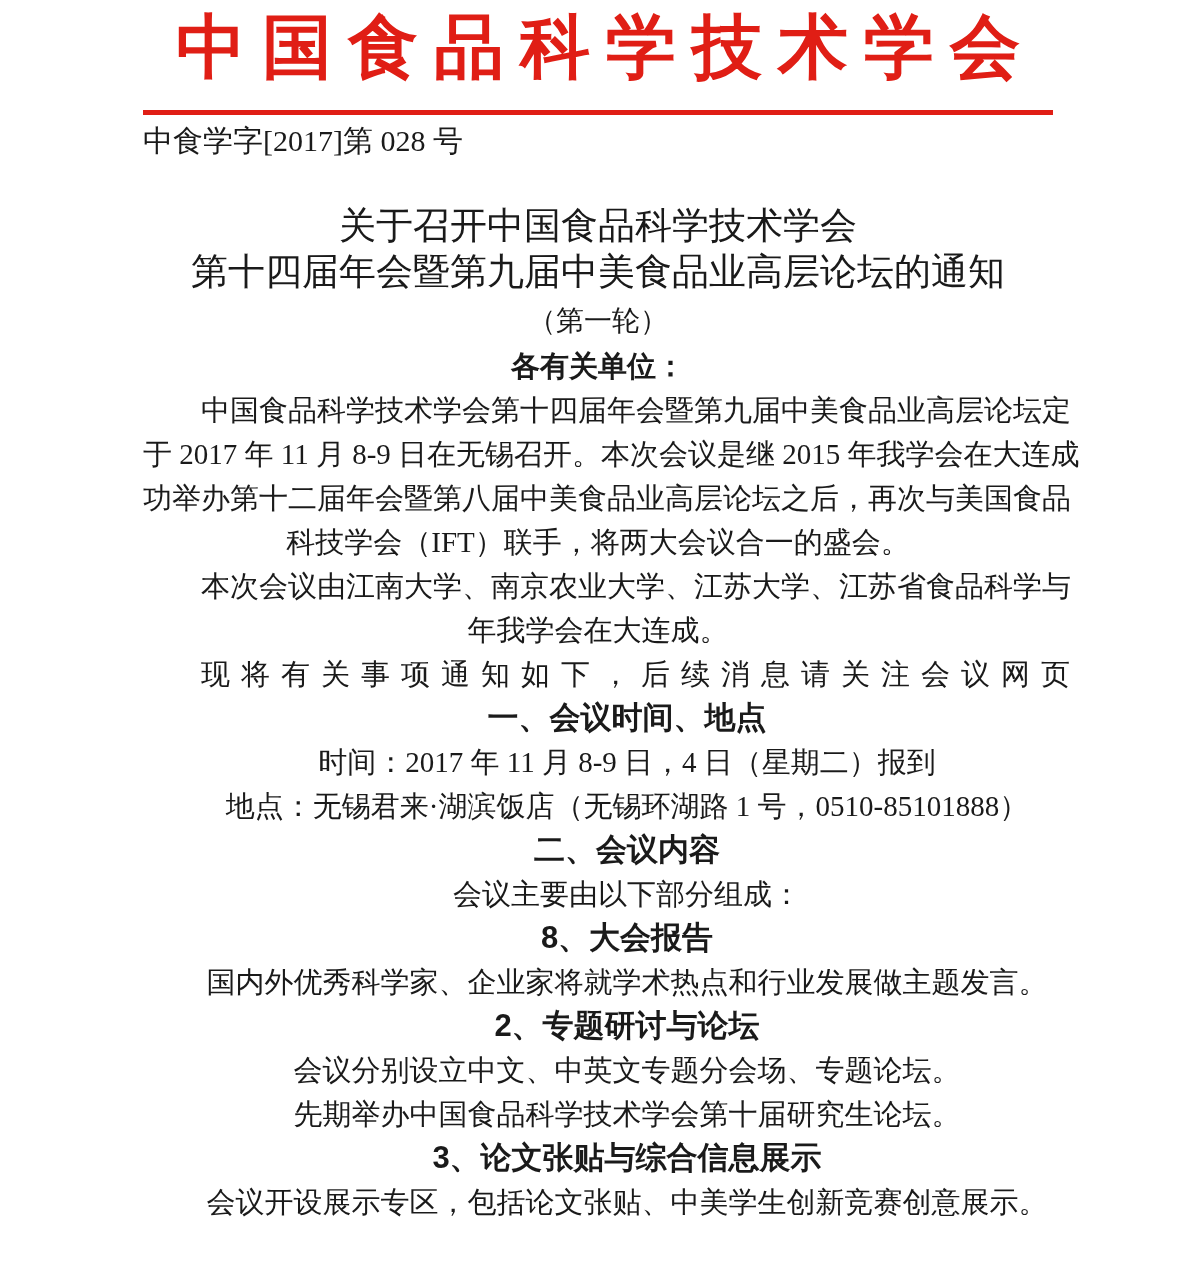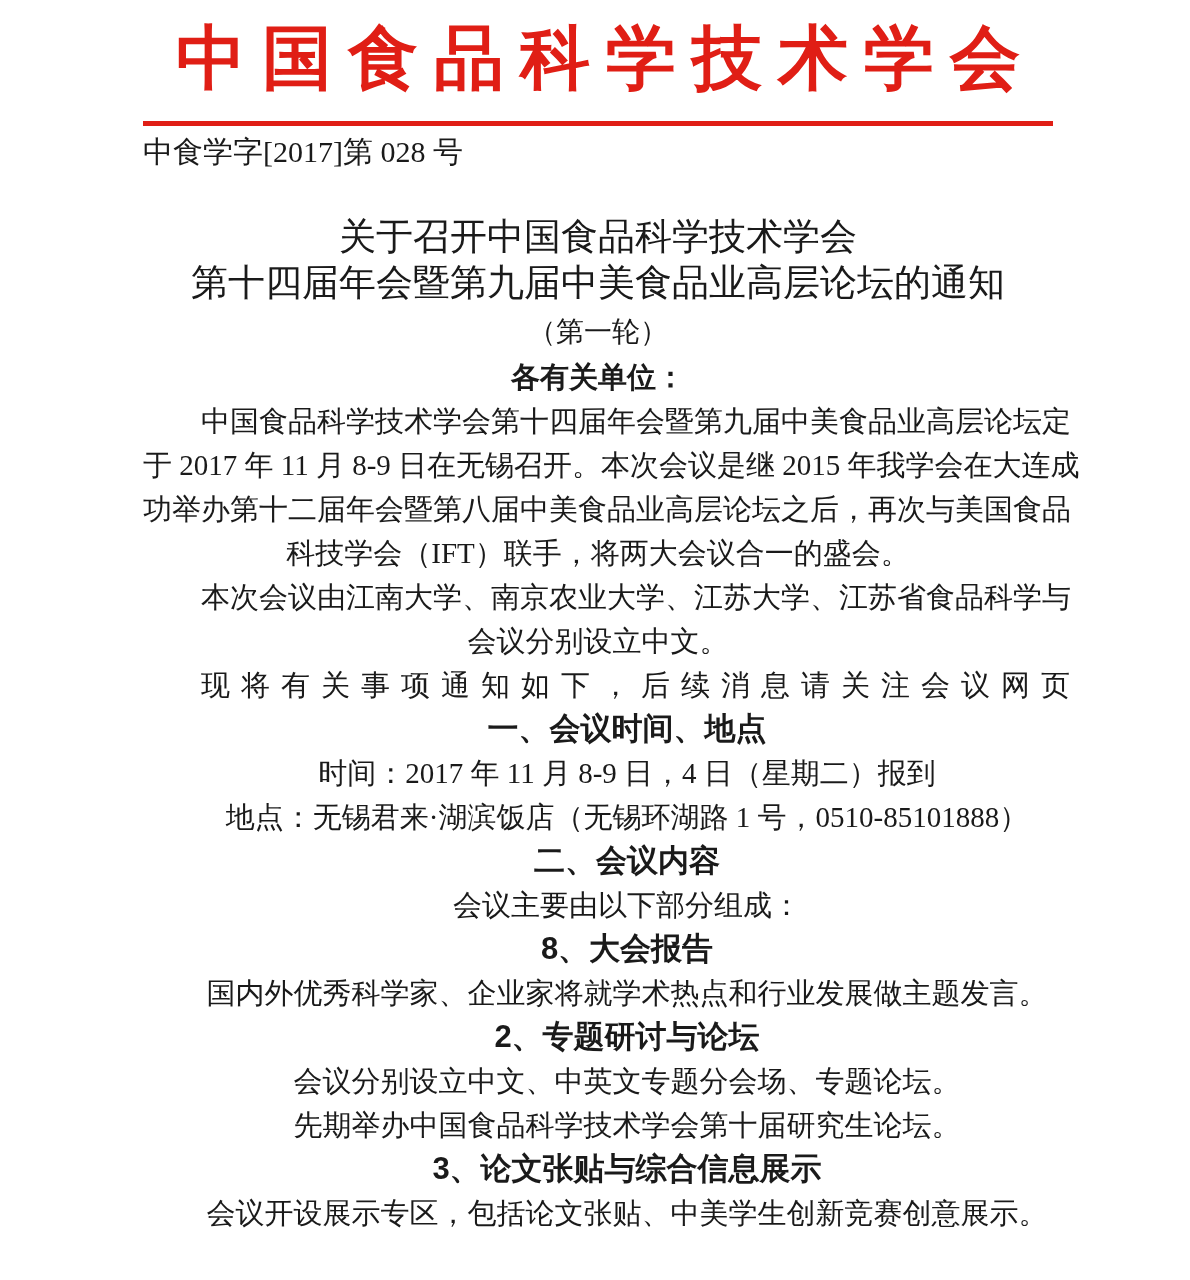--- a/index.html
+++ b/index.html
@@ -17,21 +17,21 @@
     overflow: hidden;
     font-family: "Liberation Serif", serif;
     color: var(--ink);
   }
   .content {
     margin-left: 143px;
     margin-right: 137px; 
   }
   
   .org-title {
-    margin-top: 19px;
+    margin-top: 8px;
     text-align: center;
     font-family: "Liberation Sans", sans-serif;
     font-weight: bold;
     font-size: 70px;
     line-height: 78px;
     letter-spacing: 16px;
     text-indent: 16px; 
     color: var(--red);
     white-space: nowrap;
   }
@@ -99,21 +99,21 @@
     <div class="doc-title" style="margin-top:0;">第十四届年会暨第九届中美食品业高层论坛的通知</div>
     <div class="doc-round">（第一轮）</div>
 
     <div class="body-text">
       <div class="line salutation">各有关单位：</div>
       <div class="line indent">中国食品科学技术学会第十四届年会暨第九届中美食品业高层论坛定</div>
       <div class="line">于 2017 年 11 月 8-9 日在无锡召开。本次会议是继 2015 年我学会在大连成</div>
       <div class="line">功举办第十二届年会暨第八届中美食品业高层论坛之后，再次与美国食品</div>
       <div class="line">科技学会（IFT）联手，将两大会议合一的盛会。</div>
       <div class="line indent">本次会议由江南大学、南京农业大学、江苏大学、江苏省食品科学与</div>
-      <div class="line">会议分别设立中文。</div>
+      <div class="line">年我学会在大连成。</div>
       <div class="line indent spread">现将有关事项通知如下，后续消息请关注会议网页</div>
       <div class="line indent heading">一、会议时间、地点</div>
       <div class="line indent">时间：2017 年 11 月 8-9 日，4 日（星期二）报到</div>
       <div class="line indent">地点：无锡君来·湖滨饭店（无锡环湖路 1 号，0510-85101888）</div>
       <div class="line indent heading">二、会议内容</div>
       <div class="line indent">会议主要由以下部分组成：</div>
       <div class="line indent heading">8、大会报告</div>
       <div class="line indent">国内外优秀科学家、企业家将就学术热点和行业发展做主题发言。</div>
       <div class="line indent heading">2、专题研讨与论坛</div>
       <div class="line indent">会议分别设立中文、中英文专题分会场、专题论坛。</div>

